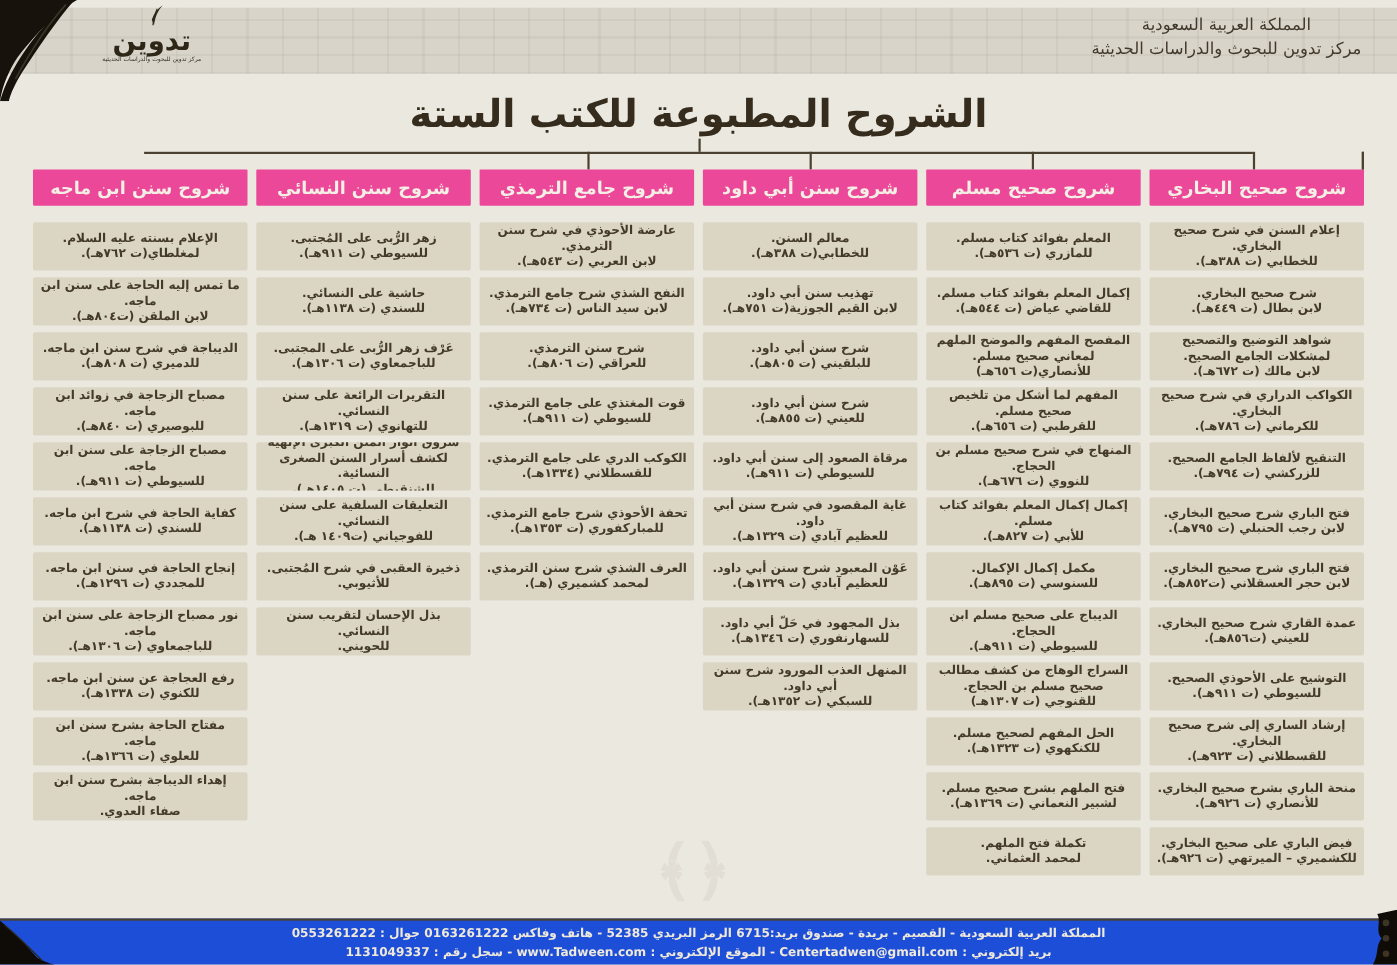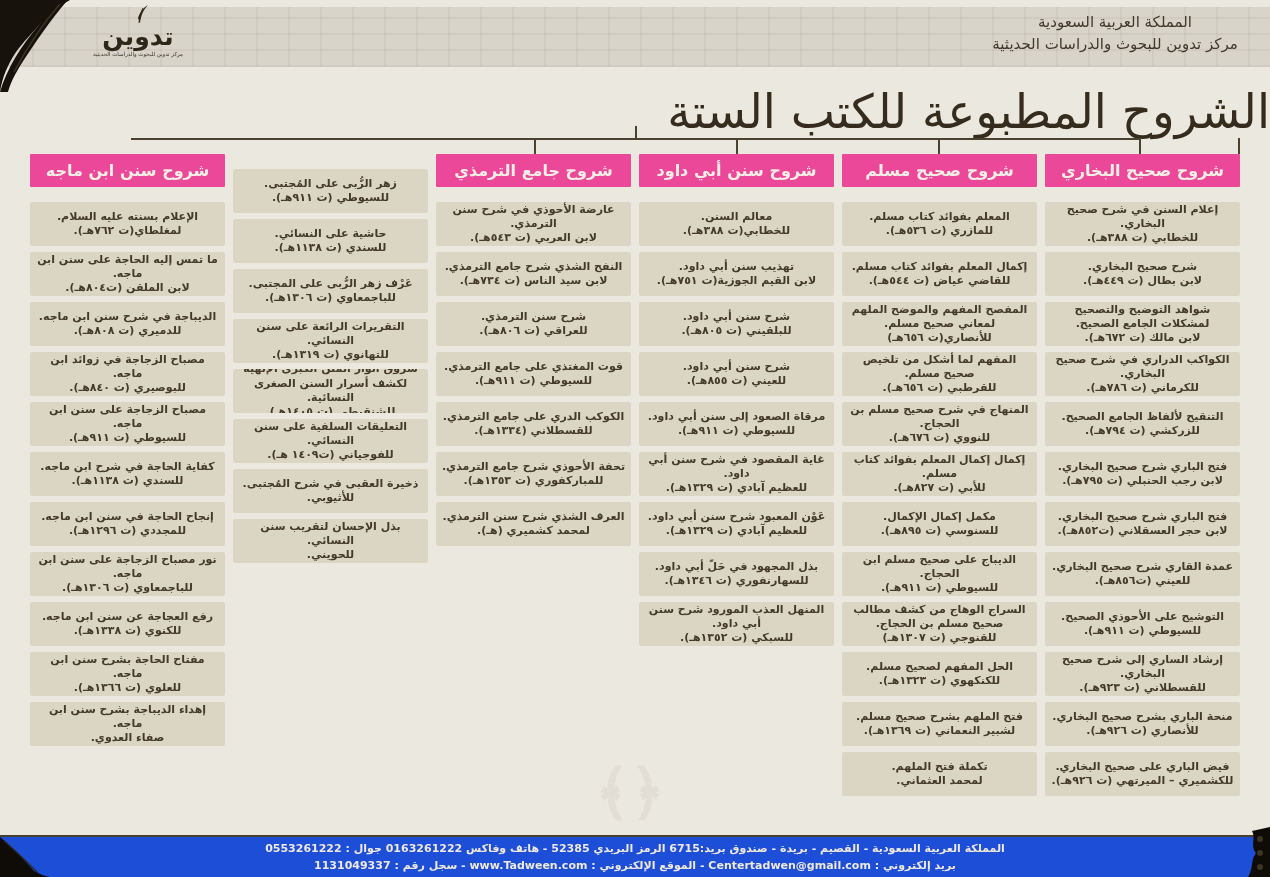--- a/index.html
+++ b/index.html
@@ -32,21 +32,21 @@
   .logo .feather { height:20px; }
   .logo .logo-word { font-size:25px; font-weight:bold; line-height:26px; letter-spacing:1px; }
   .logo .logo-cap { font-size:5.5px; line-height:8px; color:#3a3224; white-space:nowrap; overflow:hidden; }
   
   .corner-tl { position:absolute; top:0; left:0; }
   .corner-bl { position:absolute; bottom:0; left:0; z-index:5; }
   .corner-br { position:absolute; bottom:0; right:0; z-index:5; }
   
   .page-title {
     position:absolute; top:84px; left:0; width:100%;
-    text-align:right; font-size:47px; font-weight:normal; color:#352c1d;
+    text-align:center; font-size:35px; font-weight:bold; color:#352c1d;
   }
   
   .board { position:absolute; top:138px; left:30px; right:30px; }
   .connector { position:relative; height:16px; }
   .connector .hline {
     position:absolute; top:0; left:calc(100%/12); right:calc(100%/12);
     border-top:2px solid #4b4131;
   }
   .connector .stub {
     position:absolute; top:-12px; left:50%; width:2px; height:12px; background:#4b4131;
@@ -355,20 +355,23 @@
   </div>
 
   <div class="cell">
     <div class="cell-title">العرف الشذي شرح سنن الترمذي.</div>
     <div class="cell-author">لمحمد كشميري (هـ).</div>
   </div>
 </div>
   </div>
 
   <div class="col">
+    <div class="col-header">
+      <span class="col-title">شروح سنن النسائي</span>
+    </div>
     <div class="cells">
   <div class="cell">
     <div class="cell-title">زهر الرُّبى على المُجتبى.</div>
     <div class="cell-author">للسيوطي (ت ٩١١هـ).</div>
   </div>
 
   <div class="cell">
     <div class="cell-title">حاشية على النسائي.</div>
     <div class="cell-author">للسندي (ت ١١٣٨هـ).</div>
   </div>

